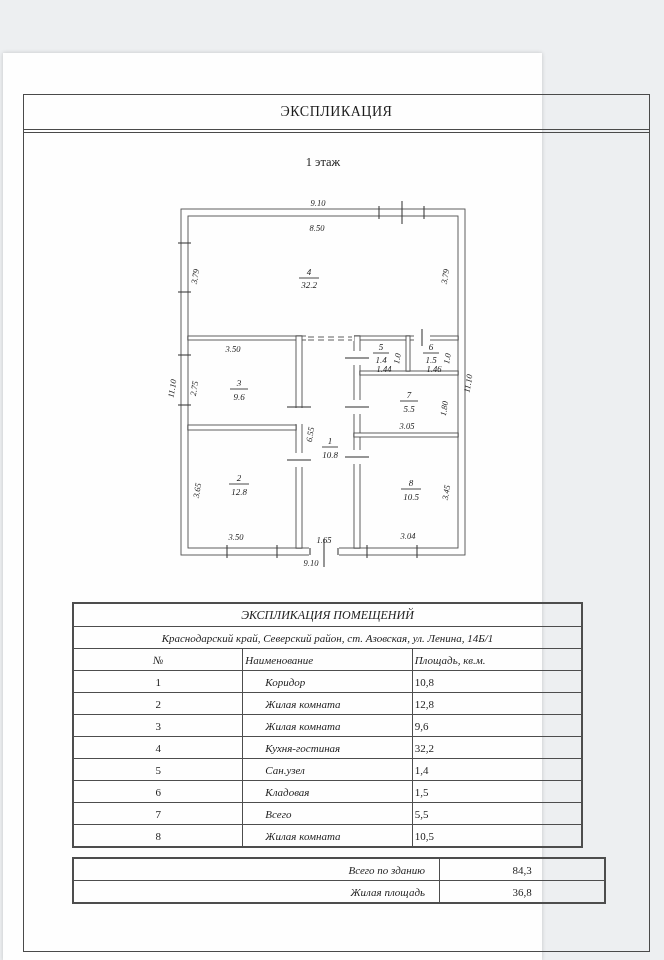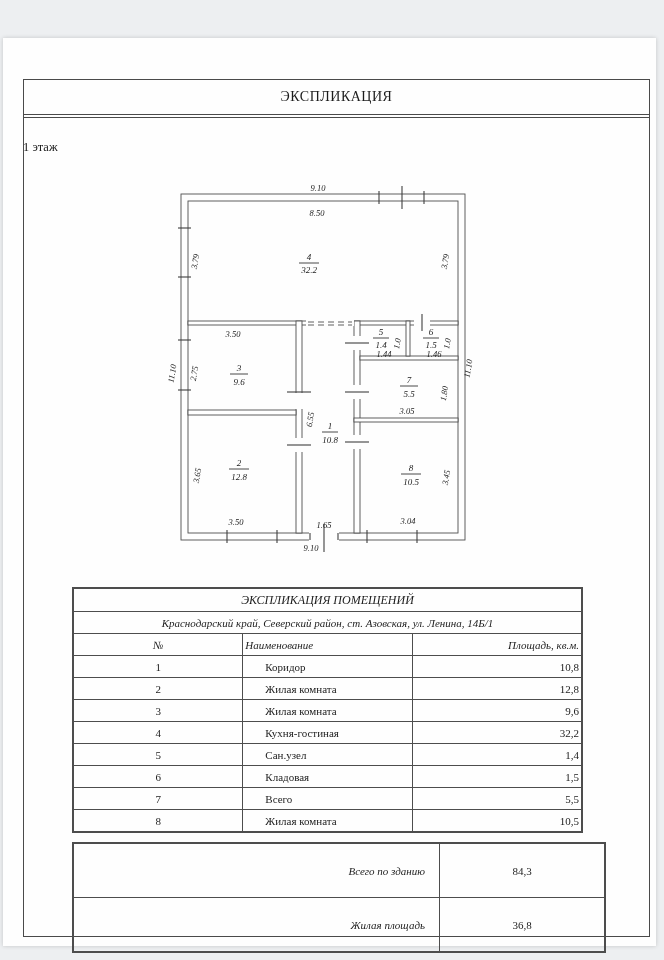--- a/index.html
+++ b/index.html
@@ -3,63 +3,63 @@
 <meta charset="utf-8">
 <style>
   html,body{margin:0;padding:0;}
   body{
     width:664px;height:960px;position:relative;overflow:hidden;
     background:#edeff1;
     font-family:"Liberation Serif", serif;
     color:#1c1c1c;
   }
   .page{
-    position:absolute;left:3px;top:38px;width:653px;height:908px;
+    position:absolute;left:3px;top:53px;width:539px;height:908px;
     background:#fefefe;
     box-shadow:0 0 4px rgba(0,0,0,.18);
   }
   
   .doc-frame{
     position:absolute;left:20px;top:41px;width:625px;height:856px;
     border:1px solid #4a4a4a;
   }
   .title-box{
     position:absolute;left:20px;top:41px;width:625px;height:34px;
     border:1px solid #4a4a4a;
     display:flex;align-items:center;justify-content:center;
   }
   .title-inner{width:600px;text-align:center;font-size:14px;letter-spacing:.5px;}
   .title-rule2{
     position:absolute;left:20px;top:79px;width:627px;height:0;
     border-top:1px solid #4a4a4a;
   }
   .floor-label{
-    position:absolute;left:20px;top:102px;width:600px;
+    position:absolute;left:20px;top:102px;width:600px;text-align:center;
     font-size:12.5px;
   }
   .plan-svg{position:absolute;left:147px;top:137px;}
 
   
   table{border-collapse:collapse;table-layout:fixed;}
   .main-table{
     position:absolute;left:70px;top:550px;width:509px;
     font-size:11px;
   }
   .main-table td{border:1px solid #4d4d4d;height:21px;padding:0 2px;vertical-align:middle;}
   .main-table .t-title{ text-align:center;font-style:italic;font-size:12px;height:22px;margin-top:28px;}
   .t-addr{text-align:center;font-style:italic;font-size:11px;height:21px;}
   .t-head{text-align:center;font-style:italic;height:22px;}
   .c-num{width:99px;text-align:center;}
-  .c-name{width:250px;padding-left:22px !important;}
-  .c-area{width:160px;text-align:right;}
+  .c-name{width:250px;font-style:italic;padding-left:22px !important;}
+  .c-area{width:160px;text-align:left;}
   .main-table,.sum-table{outline:1px solid #4d4d4d;}
   .sum-table{
     position:absolute;left:70px;top:805px;width:509px;font-size:11px;
   }
-  .sum-table td{border:1px solid #4d4d4d;height:21px;padding:16px 2px;vertical-align:middle;}
+  .sum-table td{border:1px solid #4d4d4d;height:21px;padding:0 2px;vertical-align:middle;}
   .s-label{width:349px;text-align:right;font-style:italic;padding-right:14px !important;}
   .s-val{width:160px;text-align:center;}
   .footnote{
     position:absolute;left:20px;top:857px;width:600px;text-align:center;
     font-style:italic;font-size:11px;
   }
   
   .wall{fill:#ffffff;stroke:#4f4f4f;stroke-width:0.9;}
   .wline{stroke:#4f4f4f;stroke-width:0.9;fill:none;}
   .erase{fill:#fefefe;stroke:none;}

